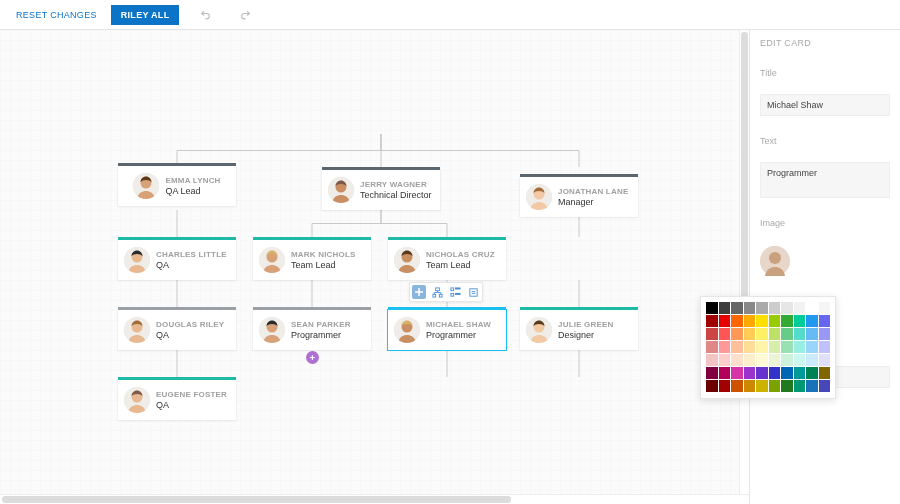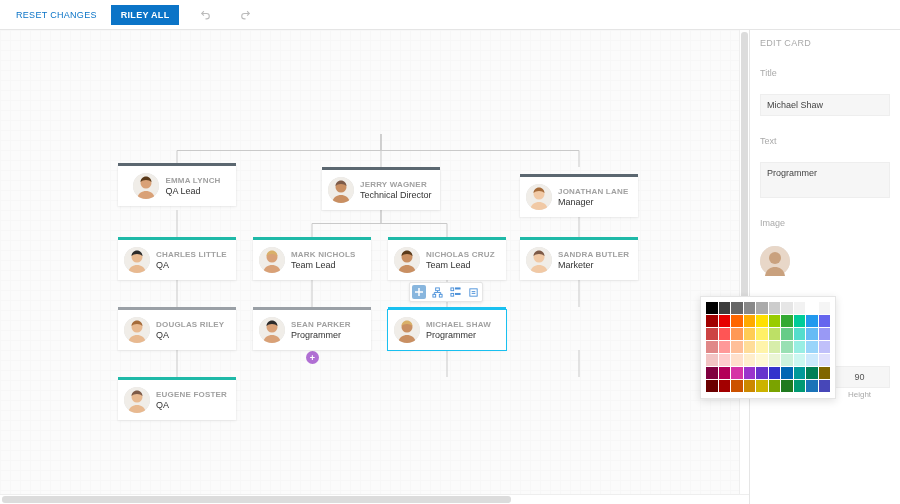--- a/index.html
+++ b/index.html
@@ -223,35 +223,20 @@
               <path d="M4 26c1-6 5-8 9-8s8 2 9 8z" fill="#c98f62"></path>
               <circle cx="13" cy="10" r="5.5" fill="#c98f62"></circle>
               <path d="M7.5 9c0-3 2.3-5.5 5.5-5.5S18.5 6 18.5 9c-1.3-1.2-3-2-5.5-2s-4.2.8-5.5 2z" fill="#5a3a1a"></path>
             </svg>
           </div>
     <div class="ct">
             <div class="name">NICHOLAS CRUZ</div>
     <div class="role">Team Lead</div>
           </div>
         </div>
-        <div class="card" style="left: 520px; top: 210px;">
-          <div class="bar" style="background:#1fb9a8"></div>
-    <div class="avatar">
-            <svg viewBox="0 0 26 26">
-              <circle cx="13" cy="13" r="13" fill="#f0ede8"></circle>
-              <path d="M4 26c1-6 5-8 9-8s8 2 9 8z" fill="#f1c9a5"></path>
-              <circle cx="13" cy="10" r="5.5" fill="#f1c9a5"></circle>
-              <path d="M7.5 9c0-3 2.3-5.5 5.5-5.5S18.5 6 18.5 9c-1.3-1.2-3-2-5.5-2s-4.2.8-5.5 2z" fill="#7d5a47"></path>
-            </svg>
-          </div>
-    <div class="ct">
-            <div class="name">SANDRA BUTLER</div>
-    <div class="role">Marketer</div>
-          </div>
-        </div>
         <div class="card" style="left: 118px; top: 280px;">
           <div class="bar" style="background:#9aa0a6"></div>
     <div class="avatar">
             <svg viewBox="0 0 26 26">
               <circle cx="13" cy="13" r="13" fill="#f0ede8"></circle>
               <path d="M4 26c1-6 5-8 9-8s8 2 9 8z" fill="#e8b990"></path>
               <circle cx="13" cy="10" r="5.5" fill="#e8b990"></circle>
               <path d="M7.5 9c0-3 2.3-5.5 5.5-5.5S18.5 6 18.5 9c-1.3-1.2-3-2-5.5-2s-4.2.8-5.5 2z" fill="#a56b3a"></path>
             </svg>
           </div>
@@ -281,20 +266,35 @@
             <svg viewBox="0 0 26 26">
               <circle cx="13" cy="13" r="13" fill="#f0ede8"></circle>
               <path d="M4 26c1-6 5-8 9-8s8 2 9 8z" fill="#c98f62"></path>
               <circle cx="13" cy="10" r="5.5" fill="#c98f62"></circle>
               <path d="M7.5 9c0-3 2.3-5.5 5.5-5.5S18.5 6 18.5 9c-1.3-1.2-3-2-5.5-2s-4.2.8-5.5 2z" fill="#d9b069"></path>
             </svg>
           </div>
     <div class="ct">
             <div class="name">MICHAEL SHAW</div>
     <div class="role">Programmer</div>
+          </div>
+        </div>
+        <div class="card" style="left: 520px; top: 280px;">
+          <div class="bar" style="background:#1fb9a8"></div>
+    <div class="avatar">
+            <svg viewBox="0 0 26 26">
+              <circle cx="13" cy="13" r="13" fill="#f0ede8"></circle>
+              <path d="M4 26c1-6 5-8 9-8s8 2 9 8z" fill="#f1c9a5"></path>
+              <circle cx="13" cy="10" r="5.5" fill="#f1c9a5"></circle>
+              <path d="M7.5 9c0-3 2.3-5.5 5.5-5.5S18.5 6 18.5 9c-1.3-1.2-3-2-5.5-2s-4.2.8-5.5 2z" fill="#5a3a1a"></path>
+            </svg>
+          </div>
+    <div class="ct">
+            <div class="name">JULIE GREEN</div>
+    <div class="role">Designer</div>
           </div>
         </div>
         <div class="card" style="left: 118px; top: 350px;">
           <div class="bar" style="background:#1fb9a8"></div>
     <div class="avatar">
             <svg viewBox="0 0 26 26">
               <circle cx="13" cy="13" r="13" fill="#f0ede8"></circle>
               <path d="M4 26c1-6 5-8 9-8s8 2 9 8z" fill="#e8b990"></path>
               <circle cx="13" cy="10" r="5.5" fill="#e8b990"></circle>
               <path d="M7.5 9c0-3 2.3-5.5 5.5-5.5S18.5 6 18.5 9c-1.3-1.2-3-2-5.5-2s-4.2.8-5.5 2z" fill="#7d5a47"></path>
@@ -331,24 +331,20 @@
     <div class="lbl">Image</div>
     <div class="color-row">
       <div class="color-swatch"></div>
       <div class="color-chip">Top line</div>
     </div>
     <div class="kv" style="margin-top:8px;">
       <div class="box">
         <div class="val">0</div>
         <div class="cap">Top</div>
       </div>
-      <div class="box">
-        <div class="val">90</div>
-        <div class="cap">Height</div>
-      </div>
     </div>
   </div>
 </div>
 
 <div class="palette" id="palette" style="left:700px; top:296px;">
     <div class="pal-row">
       <div class="pal-c" style="background: rgb(0, 0, 0);"></div>
       <div class="pal-c" style="background: rgb(61, 61, 61);"></div>
       <div class="pal-c" style="background: rgb(102, 102, 102);"></div>
       <div class="pal-c" style="background: rgb(136, 136, 136);"></div>

